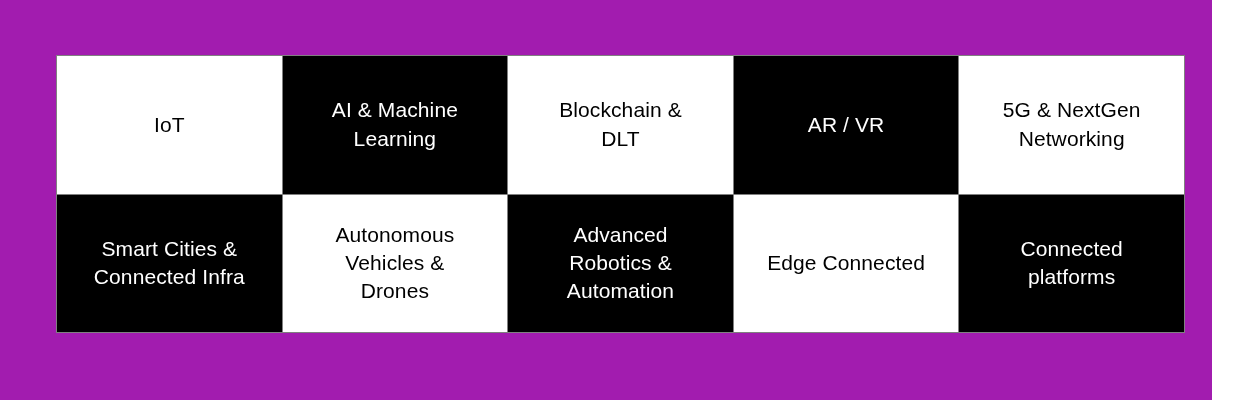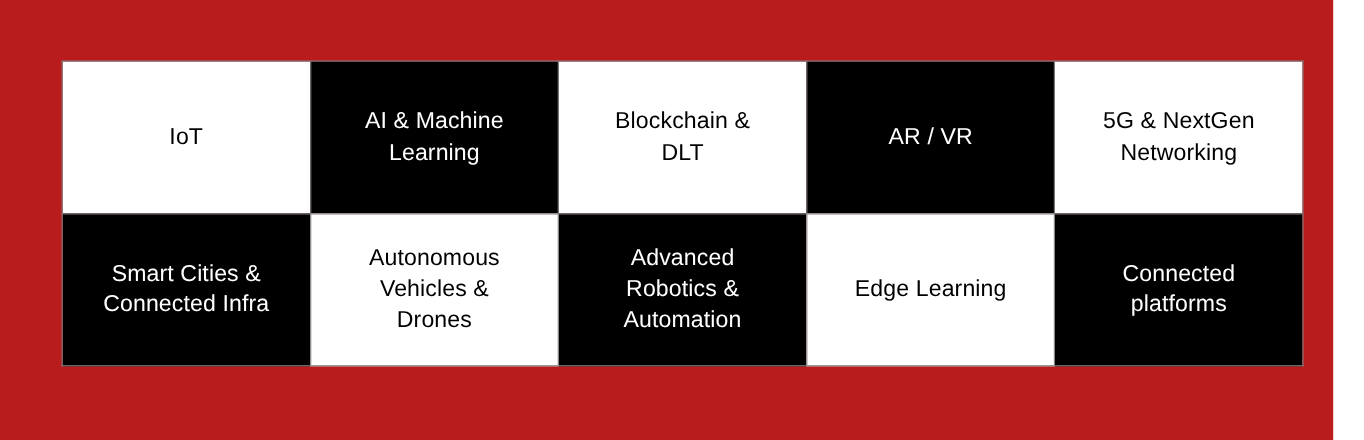--- a/index.html
+++ b/index.html
@@ -11,21 +11,21 @@
     width: 1240px;
     height: 400px;
     font-family: "Liberation Sans", sans-serif;
     overflow: hidden;
   }
 
   #canvas {
     position: relative;
     width: 1212px;
     height: 400px;
-    background: #b91c1c;
+    background: #a21caf;
   }
 
   
   #tech-grid {
     position: absolute;
     left: 56px;
     top: 55px;
     width: 1128px;
     height: 277px;
     border-collapse: collapse;
@@ -97,21 +97,21 @@
           <span class="cell-label">Autonomous
 Vehicles &amp;
 Drones</span>
         </td>
         <td class="dark">
           <span class="cell-label">Advanced
 Robotics &amp;
 Automation</span>
         </td>
         <td class="light">
-          <span class="cell-label">Edge Learning</span>
+          <span class="cell-label">Edge Connected</span>
         </td>
         <td class="dark">
           <span class="cell-label">Connected
 platforms</span>
         </td>
       </tr>
     </tbody>
   </table>
 
 </div>

